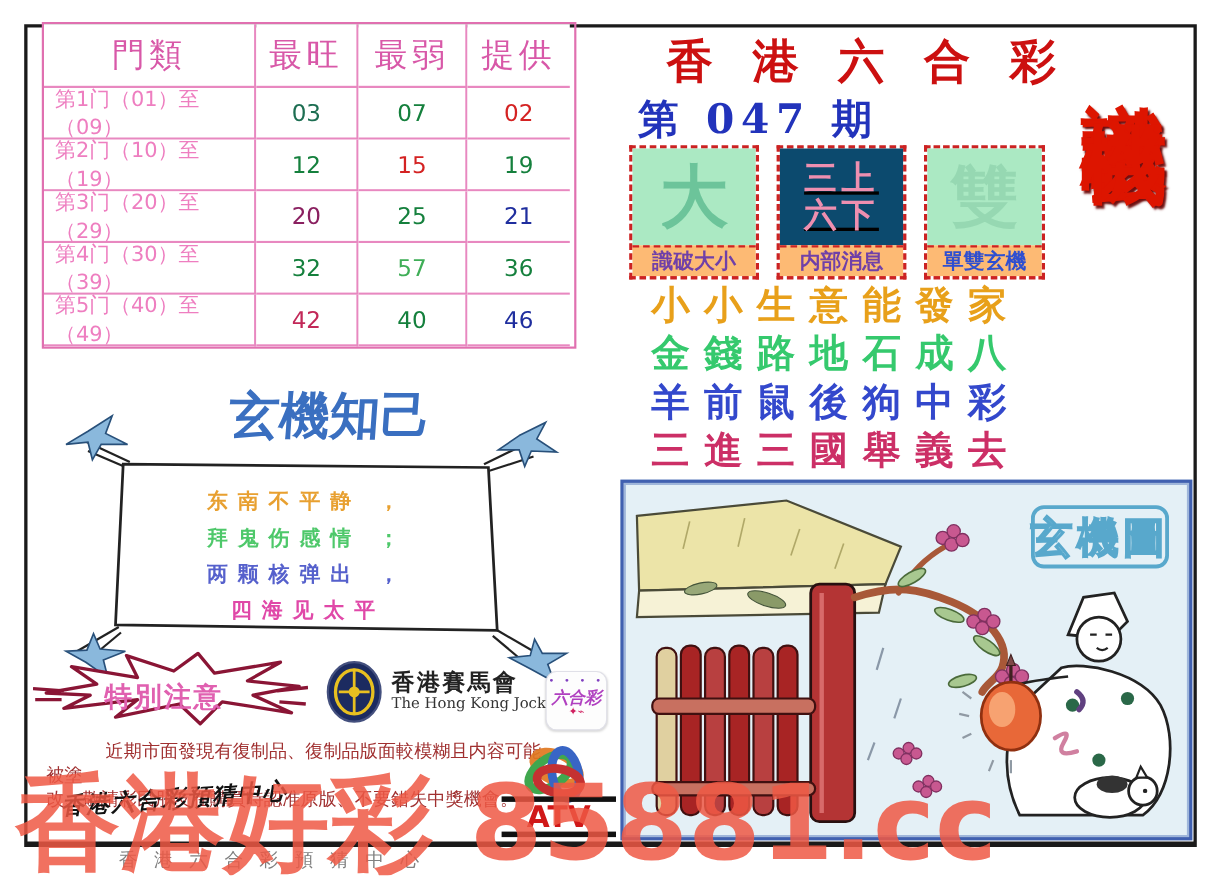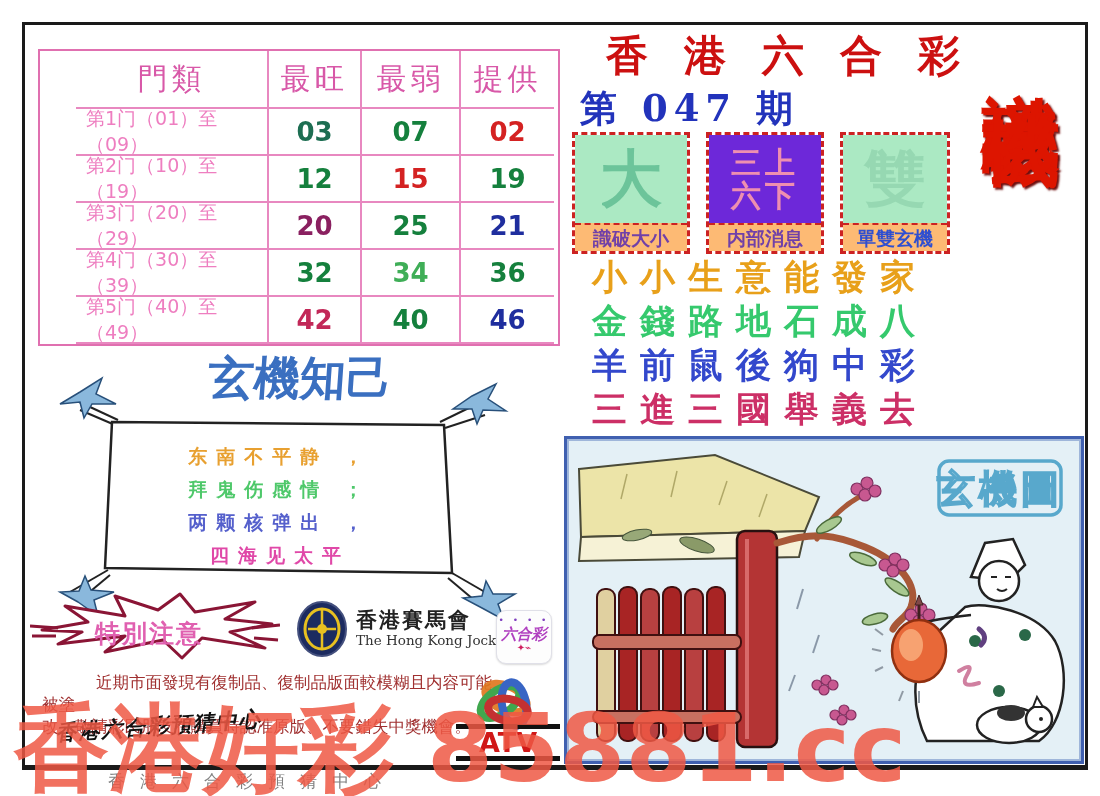--- a/index.html
+++ b/index.html
@@ -1,28 +1,28 @@
 <!DOCTYPE html>
 <html><head>
 <meta charset="utf-8">
 <style>
   html,body{margin:0;padding:0;background:#fff;font-family:"DejaVu Sans",sans-serif;}
   #page{position:relative;width:1100px;height:796px;background:#fff;overflow:hidden;}
   .abs{position:absolute;}
   #frame{left:22px;top:22px;width:1060px;height:740px;border:3px solid #1a1a1a;border-bottom-width:5px;background:#fff;}
 
   
-  #tbl{left:38px;top:49px;width:482px;border:2px solid #e070b0;display:grid;
-       grid-template-columns:193px 93px 99px 93px;padding-left:36px;}
+  #tbl{left:38px;top:20px;width:482px;border:2px solid #e070b0;display:grid;
+       grid-template-columns:193px 93px 99px 93px;}
   #tbl .cell{border-right:2px solid #e888c0;border-bottom:2px solid #e888c0;
        display:flex;align-items:center;justify-content:center;background:#fff;}
   #tbl .cell:nth-child(4n){border-right:none;}
   #tbl .hdr{height:56px;font-size:30px;color:#d858a8;letter-spacing:4px;font-family:"DejaVu Serif",serif;}
   #tbl .lbl{height:45px;justify-content:flex-start;padding-left:10px;font-size:19px;color:#ee7ec0;}
-  #tbl .num{height:45px;font-size:26px;font-weight:bold;text-align:right;}
+  #tbl .num{height:45px;font-size:21px;font-weight:normal;text-align:right;}
   .c-dgreen{color:#1d6e52}.c-mag{color:#15803d}.c-red{color:#d42222}.c-plum{color:#8a2060}
   .c-navy{color:#1f2e9e}.c-green{color:#3fae57}.c-crim{color:#c22858}
 
   
   #banner-title{left:150px;top:348px;width:300px;text-align:center;font-size:46px;font-weight:bold;
        color:#3a6fc0;font-family:"DejaVu Serif",serif;transform:skewX(-4deg);z-index:4;}
   #banner-svg{left:20px;top:370px;z-index:2;}
   #poem{left:140px;top:440px;width:280px;z-index:4;text-align:center;font-weight:bold;font-size:19px;}
   #poem div{letter-spacing:9px;line-height:33px;}
   .pm0{color:#e8a030}.pm1{color:#4ec86a}.pm2{color:#5560cc}.pm3{color:#e048a8}
@@ -60,21 +60,21 @@
        text-shadow:2px 2px 2px #701010;letter-spacing:6px;}
 
   
   .dbox{top:132px;width:112px;border:3px dashed #cc2222;background:#fff;z-index:2;}
   .dbox .sq{height:88px;display:flex;align-items:center;justify-content:center;flex-direction:column;}
   .dbox .big{font-size:62px;font-weight:bold;line-height:62px;}
   .dbox .two{font-size:30px;font-weight:bold;line-height:33px;letter-spacing:4px;}
   .dbox .cap{height:26px;text-align:center;font-size:19px;font-weight:bold;background:#fdba74;
        border-top:2px dashed #cc2222;line-height:26px;}
   #dbox0{left:572px;} #dbox1{left:706px;} #dbox2{left:840px;width:104px;}
-  .bg-green{background:#abe9c3;} .bg-blue{background:#6d28d9;}
+  .bg-green{background:#abe9c3;} .bg-blue{background:#0c4a6e;text-decoration:underline;}
   .ch-green1{color:#6cc49a}.ch-pink{color:#ee8fb0}.ch-green2{color:#96d8b2}
   .cap-purple{color:#7040a8}.cap-blue{color:#2f4fd0}
 
   
   #slogans{left:592px;top:258px;width:400px;z-index:2;}
   #slogans div{font-size:35px;font-weight:bold;letter-spacing:13px;line-height:44px;white-space:nowrap;
        font-family:Liberation Mono, monospace;}
   .sl0{color:#e8a01a}.sl1{color:#35c96d}.sl2{color:#3348cc}.sl3{color:#cc2f66}
 
   
@@ -108,21 +108,21 @@
     <div class="cell num c-red">15</div>
     <div class="cell num c-mag">19</div>
 
     <div class="cell lbl">第3门（20）至（29）</div>
     <div class="cell num c-plum">20</div>
     <div class="cell num c-mag">25</div>
     <div class="cell num c-navy">21</div>
 
     <div class="cell lbl">第4门（30）至（39）</div>
     <div class="cell num c-mag">32</div>
-    <div class="cell num c-green">34</div>
+    <div class="cell num c-green">57</div>
     <div class="cell num c-mag">36</div>
 
     <div class="cell lbl">第5门（40）至（49）</div>
     <div class="cell num c-crim">42</div>
     <div class="cell num c-mag">40</div>
     <div class="cell num c-navy">46</div>
   </div>
 
   <div id="banner-title" class="abs">玄機知己</div>
 

